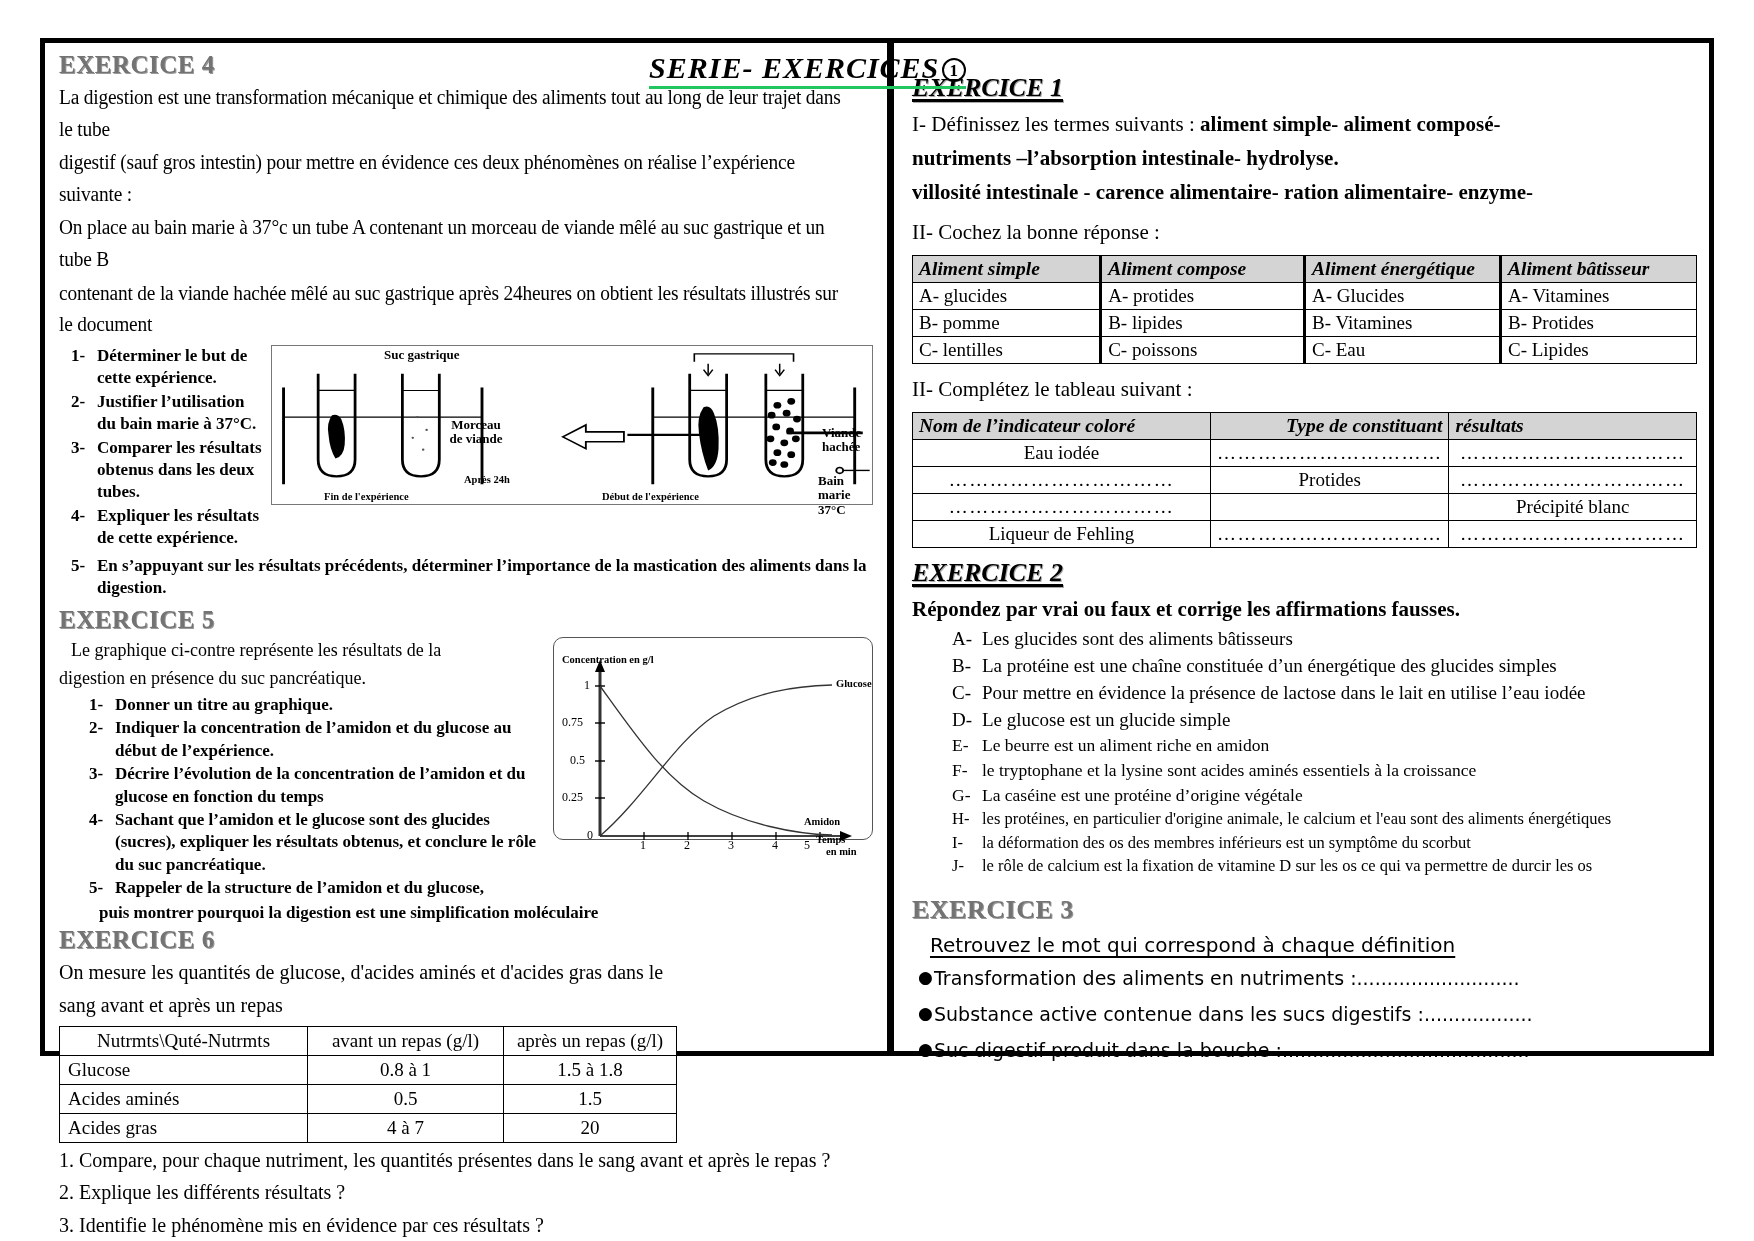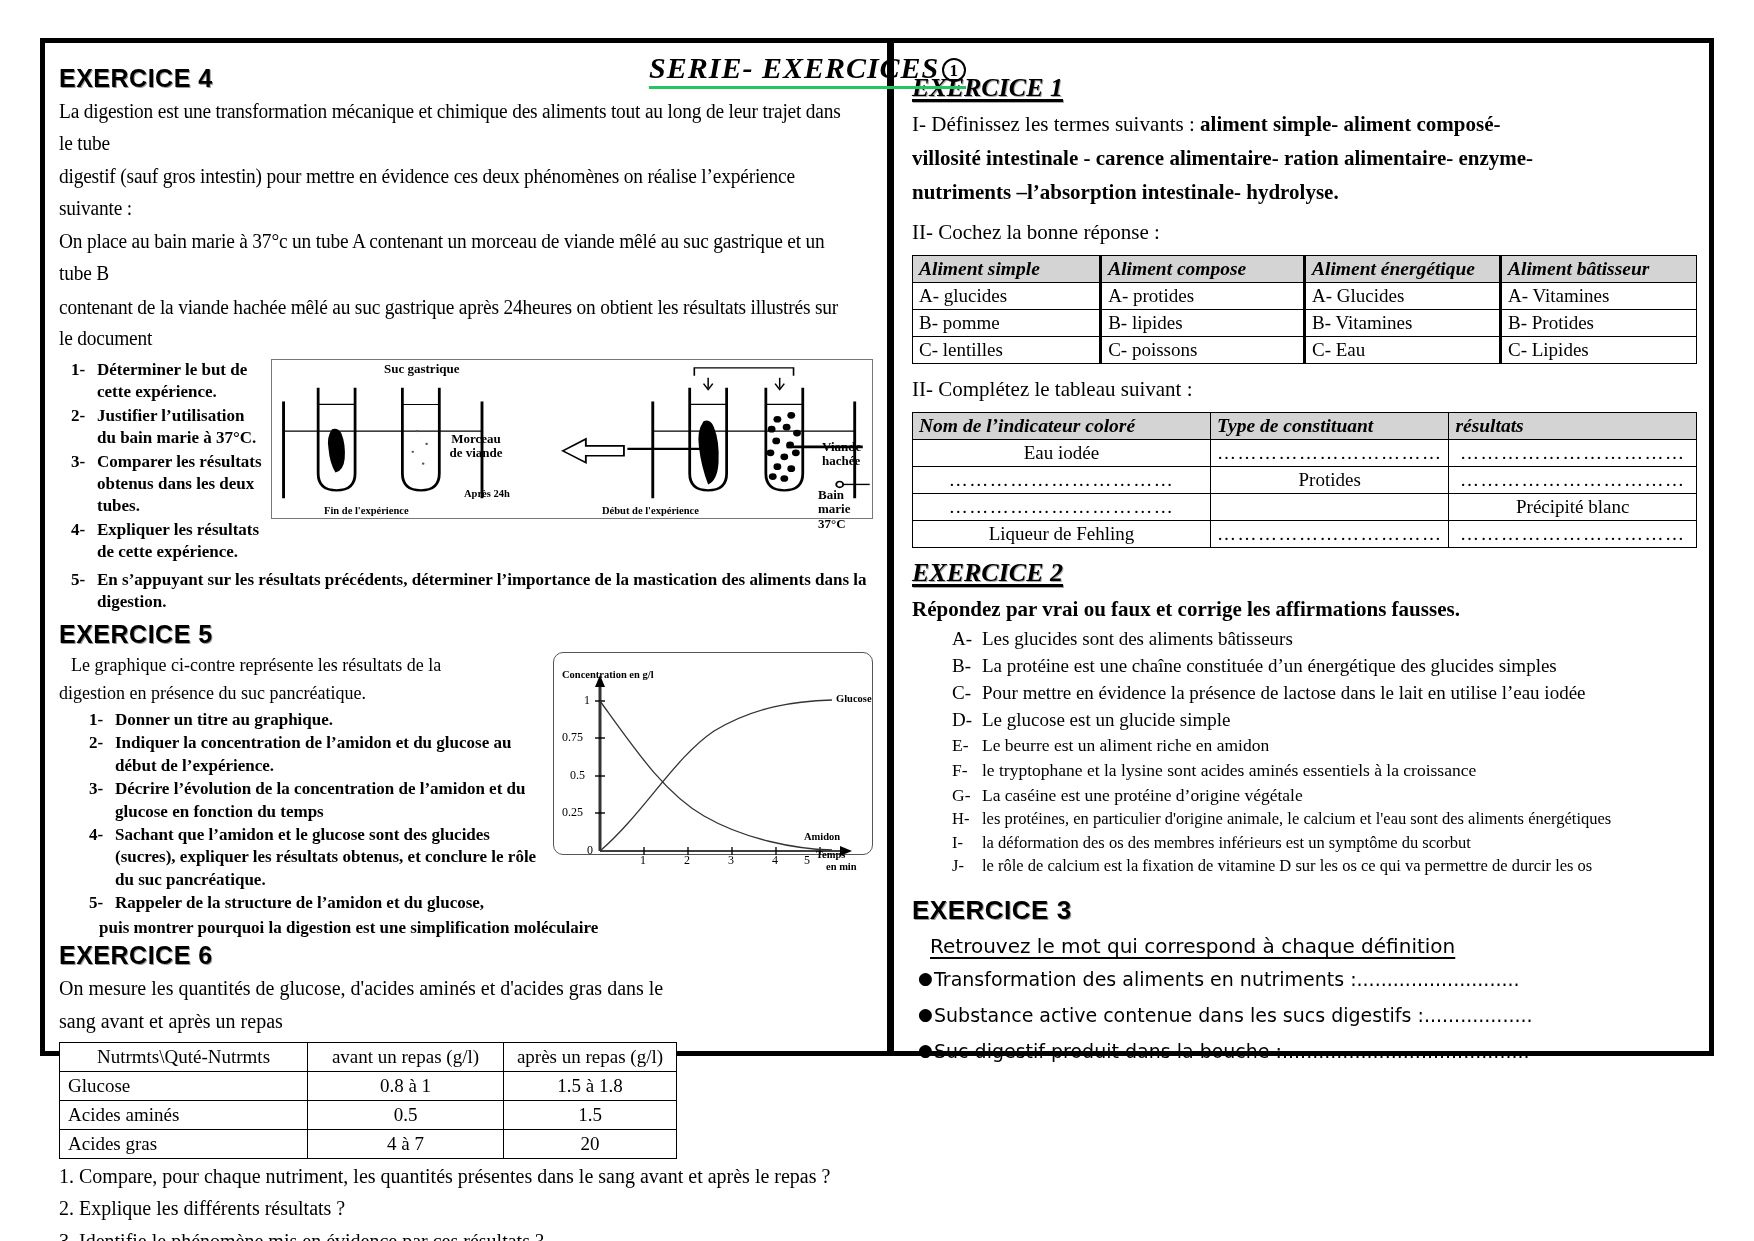--- a/index.html
+++ b/index.html
@@ -40,26 +40,26 @@
     margin: 0 4px;
   }
   .col-right {
     flex: 1;
     position: relative;
     padding: 4px 12px 4px 14px;
   }
 
   
   .ex-heading {
-    font-family: Liberation Sans, sans-serif;
+    font-family: Liberation Serif, serif;
     font-weight: bold;
     font-size: 25px;
     letter-spacing: 0.5px;
-    margin: 17px 0 3px 0;
-    color: #000000;
+    margin: 4px 0 3px 0;
+    color: #737373;
     text-shadow: 1px 1px 0 #999;
   }
   .ex-heading-ital {
     font-family: "Liberation Serif", serif;
     font-weight: bold;
     font-style: italic;
     font-size: 26px;
     text-decoration: underline;
     text-decoration-thickness: 3px;
     text-underline-offset: 3px;
@@ -457,22 +457,22 @@
       </div>
 
       <div class="col-divider"></div>
 
       <div class="col-right">
 
         <div class="ex-heading-ital" style="margin-top:26px;">EXERCICE 1</div>
         <div class="para" style="font-size:21px;">
           <span>I- Définissez les termes suivants : </span><span class="bold">aliment simple- aliment composé-</span>
         </div>
+        <div class="para bold" style="font-size:21px;">nutriments –l’absorption intestinale- hydrolyse.</div>
         <div class="para bold" style="font-size:21px;">villosité intestinale - carence alimentaire- ration alimentaire- enzyme-</div>
-        <div class="para bold" style="font-size:21px;">nutriments –l’absorption intestinale- hydrolyse.</div>
 
         <div class="para" style="font-size:21px; margin-top:8px;">II- Cochez la bonne réponse :</div>
 
         <table class="bordered" style="margin-top:6px;padding-left:20px;">
           <thead>
             <tr>
               <th style="width:24%;">Aliment simple</th>
               <th class="thick-sep" style="width:26%;">Aliment compose</th>
               <th class="thick-sep" style="width:25%;">Aliment énergétique</th>
               <th class="thick-sep">Aliment bâtisseur</th>
@@ -499,21 +499,21 @@
             </tr>
           </tbody>
         </table>
 
         <div class="para" style="font-size:21px; margin-top:10px;">II- Complétez le tableau suivant :</div>
 
         <table class="bordered" style="margin-top:6px;">
           <thead>
             <tr>
               <th class="ctr" style="width:38%;">Nom de l’indicateur coloré</th>
-              <th style="width:30%;">Type de constituant</th>
+              <th style="width:30%;text-align:right;">Type de constituant</th>
               <th class="ctr">résultats</th>
             </tr>
           </thead>
           <tbody>
             <tr>
               <td class="ctr">Eau iodée</td>
               <td class="ctr dots">……………………………</td>
               <td class="ctr dots">……………………………</td>
             </tr>
             <tr>

